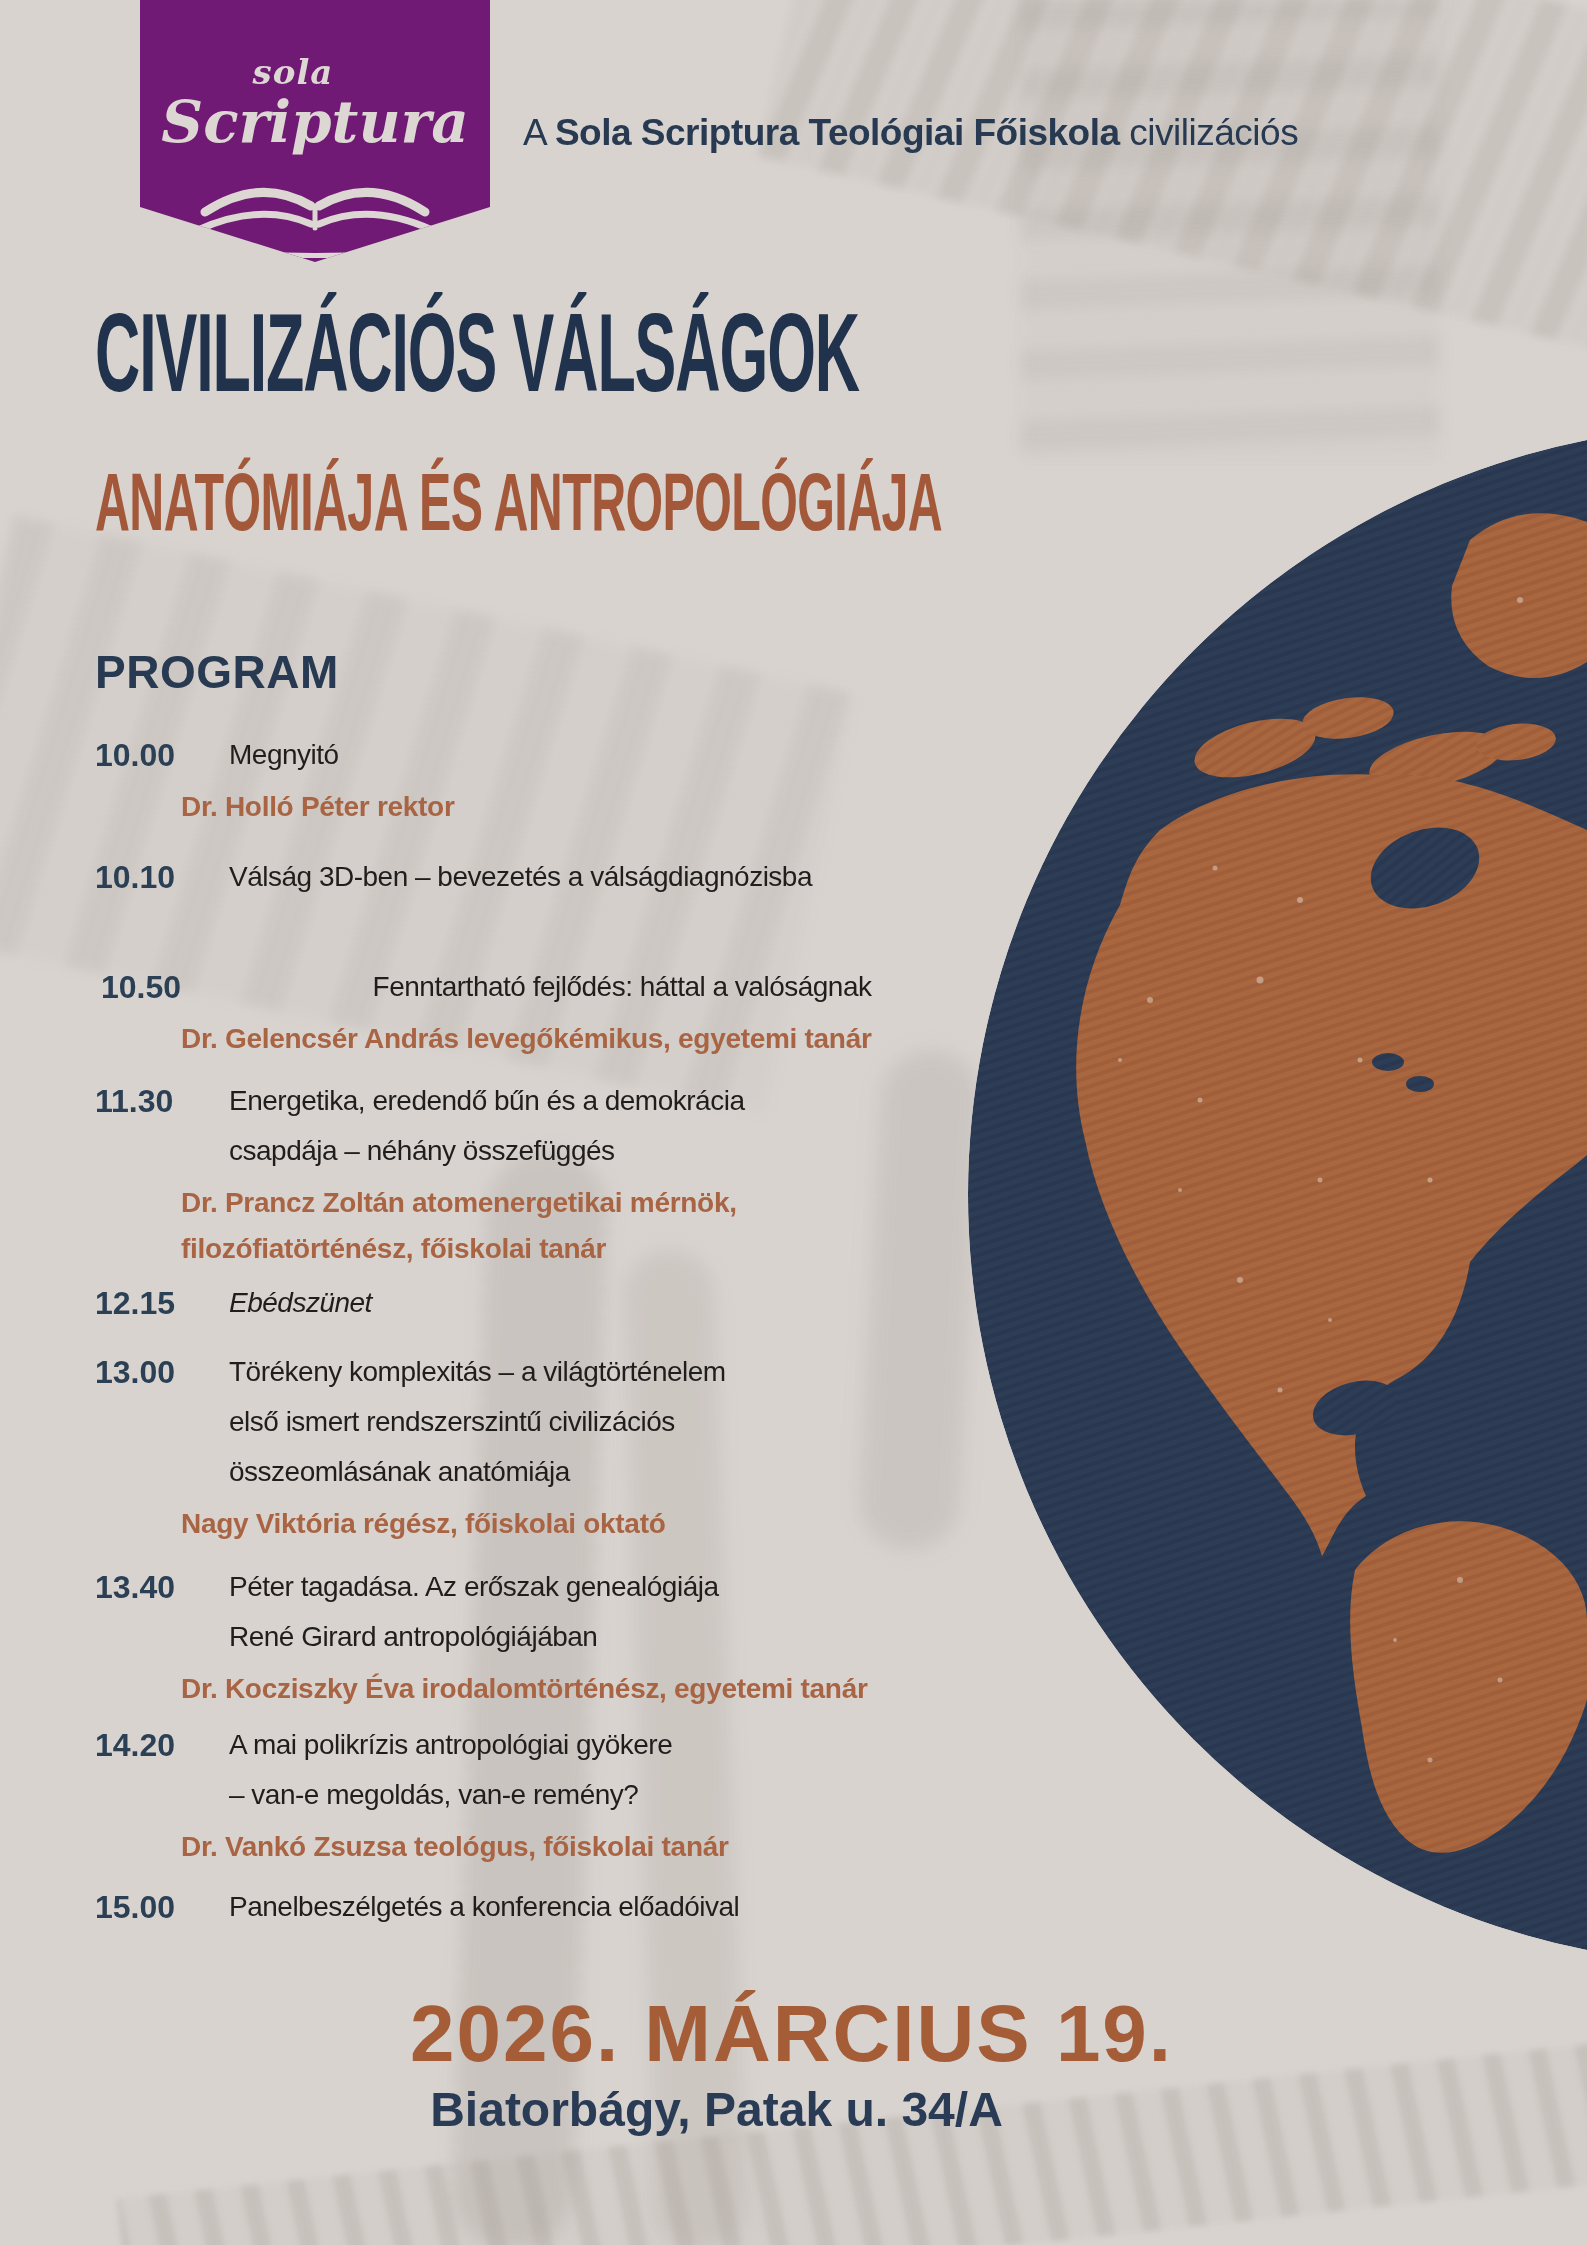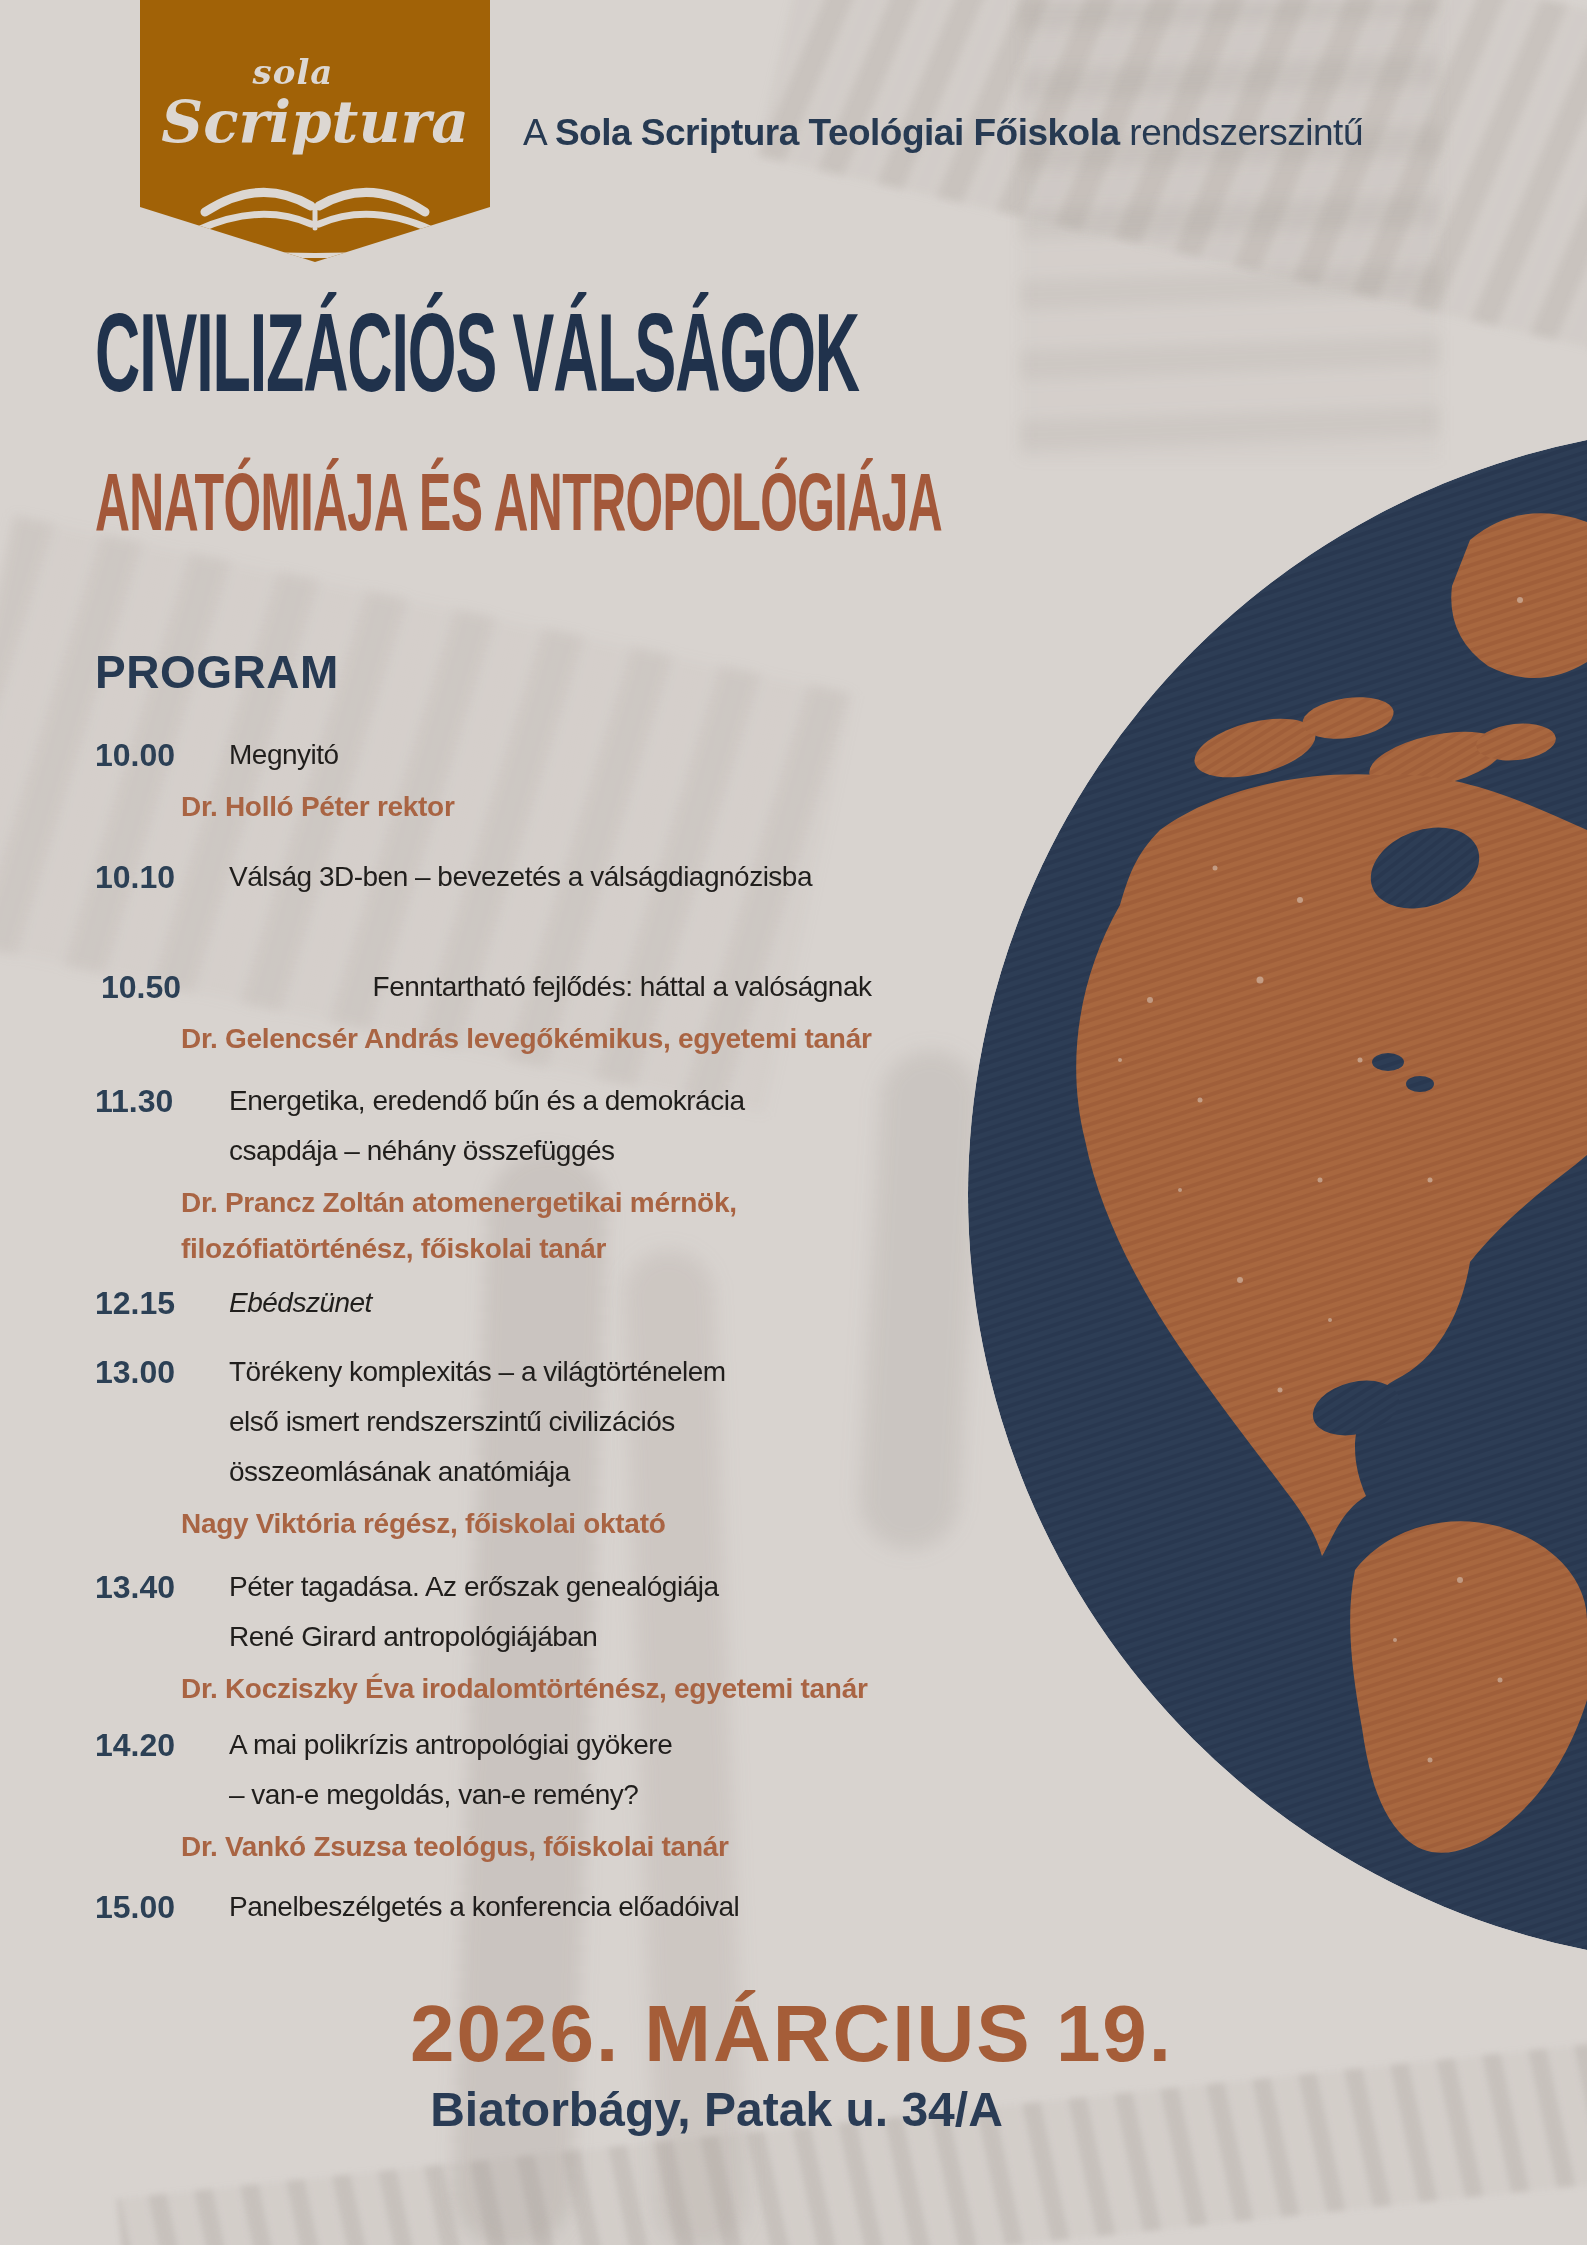--- a/index.html
+++ b/index.html
@@ -34,21 +34,21 @@
   .band-top-col{
     left:1020px; top:0; width:420px; height:460px;
     filter:blur(7px);
     background:repeating-linear-gradient(178deg, rgba(140,132,125,.14) 0 30px, rgba(140,132,125,.04) 30px 70px);
   }
   
   .globe-svg{position:absolute; left:0; top:0; z-index:1; pointer-events:none;}
   
   .banner{
     position:absolute; z-index:3; left:140px; top:0; width:350px; height:262px;
-    background:#a16207;
+    background:#701a75;
     clip-path:polygon(0 0,100% 0,100% 79%,50% 100%,0 79%);
     color:#dcd7d2; text-align:center;
   }
   .banner .sola{
     position:absolute; left:0; right:44px; top:52px;
     font-family:"DejaVu Serif", serif; font-style:italic; font-weight:bold;
     font-size:34px; letter-spacing:1px;
   }
   .banner .scriptura{
     position:absolute; left:0; right:0; top:88px;
@@ -214,21 +214,21 @@
       <path d="M129,44 Q180,14 235,50" stroke-width="9"></path>
       <path d="M8,68 Q70,40 121,62" stroke-width="7"></path>
       <path d="M129,62 Q180,40 242,68" stroke-width="7"></path>
       <path d="M125,46 L125,66" stroke-width="5"></path>
       <path d="M-8,84 Q125,104 258,84" stroke-width="6"></path>
       <path d="M-16,95 Q125,110 266,95" stroke-width="3"></path>
     </svg>
   </div>
 
   <div class="header-line">
-    <span>A </span><span class="b">Sola Scriptura Teológiai Főiskola</span><span> rendszerszintű</span>
+    <span>A </span><span class="b">Sola Scriptura Teológiai Főiskola</span><span> civilizációs</span>
   </div>
 
   <div class="main-title">CIVILIZÁCIÓS VÁLSÁGOK</div>
   <div class="subtitle">ANATÓMIÁJA ÉS ANTROPOLÓGIÁJA</div>
   <div class="program-heading">PROGRAM</div>
 
   <div class="schedule">
 
     <div class="row r0">
       <div class="time">10.00</div>

